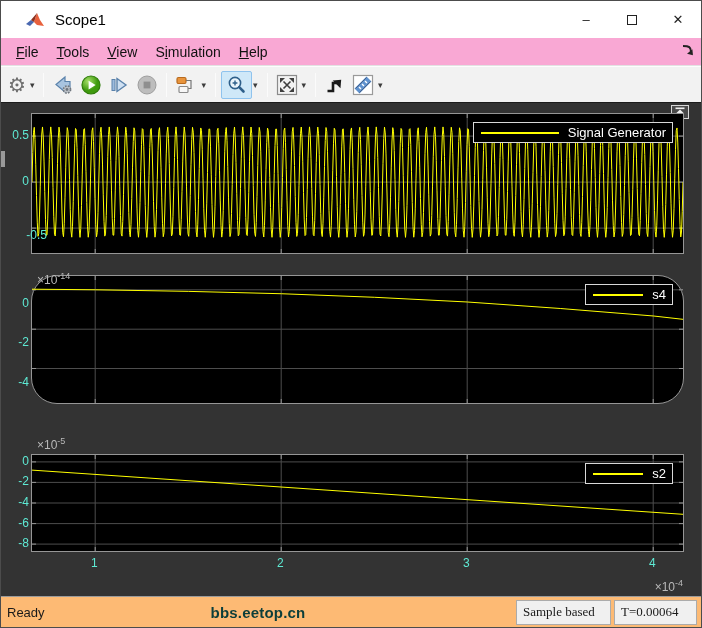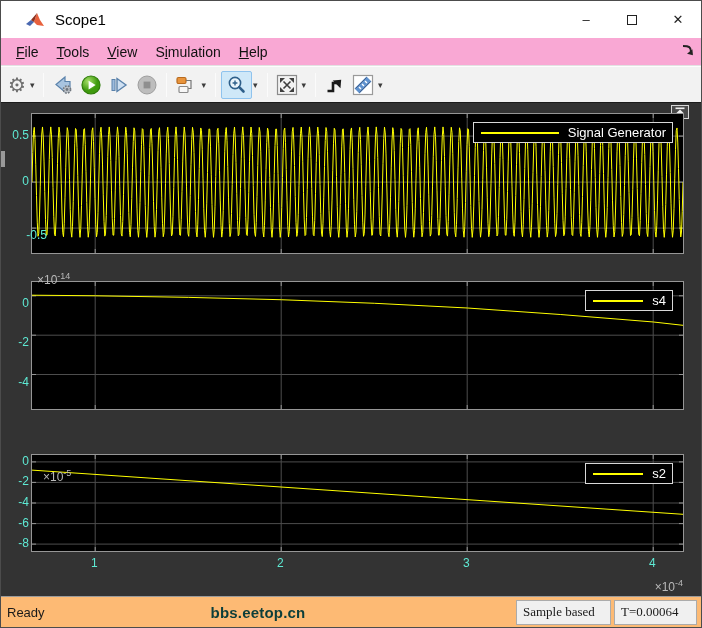--- a/index.html
+++ b/index.html
@@ -214,21 +214,21 @@
           <line x1="0" y1="114.1" x2="4" y2="114.1" stroke="#969696"></line>
           <line x1="647" y1="114.1" x2="651" y2="114.1" stroke="#969696"></line>
           <path d="M0.00,68.12L0.75,38.57L1.50,18.18L2.25,13.31L3.00,25.44L3.75,50.82L4.50,81.58L5.25,108.15L6.00,122.30L6.75,119.63L7.50,100.97L8.25,72.11L9.00,42.02L9.75,20.02L10.50,12.96L11.25,23.02L12.00,47.08L12.75,77.67L13.50,105.29L14.25,121.38L15.00,120.94L15.75,104.10L16.50,76.09L17.25,45.61L18.00,22.11L18.75,12.90L19.50,20.83L20.25,43.44L21.00,73.71L21.75,102.24L22.50,120.19L23.25,121.97L24.00,107.03L24.75,80.02L25.50,49.31L26.25,24.44L27.00,13.13L27.75,18.89L28.50,39.93L29.25,69.72L30.00,99.01L30.75,118.72L31.50,122.71L32.25,109.77L33.00,83.89L33.75,53.12L34.50,27.00L35.25,13.65L36.00,17.21L36.75,36.57L37.50,65.72L38.25,95.62L39.00,116.98L39.75,123.18L40.50,112.28L41.25,87.68L42.00,57.00L42.75,29.78L43.50,14.46L44.25,15.79L45.00,33.37L45.75,61.74L46.50,92.08L47.25,114.99L48.00,123.35L48.75,114.56L49.50,91.36L50.25,60.94L51.00,32.75L51.75,15.54L52.50,14.65L53.25,30.36L54.00,57.79L54.75,88.42L55.50,112.76L56.25,123.23L57.00,116.60L57.75,94.92L58.50,64.92L59.25,35.91L60.00,16.90L60.75,13.79L61.50,27.54L62.25,53.89L63.00,84.65L63.75,110.29L64.50,122.83L65.25,118.39L66.00,98.35L66.75,68.92L67.50,39.24L68.25,18.53L69.00,13.21L69.75,24.94L70.50,50.07L71.25,80.80L72.00,107.60L72.75,122.14L73.50,119.91L74.25,101.61L75.00,72.91L75.75,42.72L76.50,20.42L77.25,12.92L78.00,22.56L78.75,46.34L79.50,76.88L80.25,104.70L81.00,121.16L81.75,121.16L82.50,104.70L83.25,76.88L84.00,46.34L84.75,22.56L85.50,12.92L86.25,20.42L87.00,42.72L87.75,72.91L88.50,101.61L89.25,119.91L90.00,122.14L90.75,107.60L91.50,80.80L92.25,50.07L93.00,24.94L93.75,13.21L94.50,18.53L95.25,39.24L96.00,68.92L96.75,98.35L97.50,118.39L98.25,122.83L99.00,110.29L99.75,84.65L100.50,53.89L101.25,27.54L102.00,13.79L102.75,16.90L103.50,35.91L104.25,64.92L105.00,94.92L105.75,116.60L106.50,123.23L107.25,112.76L108.00,88.42L108.75,57.79L109.50,30.36L110.25,14.65L111.00,15.54L111.75,32.75L112.50,60.94L113.25,91.36L114.00,114.56L114.75,123.35L115.50,114.99L116.25,92.08L117.00,61.74L117.75,33.37L118.50,15.79L119.25,14.46L120.00,29.78L120.75,57.00L121.50,87.68L122.25,112.28L123.00,123.18L123.75,116.98L124.50,95.62L125.25,65.72L126.00,36.57L126.75,17.21L127.50,13.65L128.25,27.00L129.00,53.12L129.75,83.89L130.50,109.77L131.25,122.71L132.00,118.72L132.75,99.01L133.50,69.72L134.25,39.93L135.00,18.89L135.75,13.13L136.50,24.44L137.25,49.31L138.00,80.02L138.75,107.03L139.50,121.97L140.25,120.19L141.00,102.24L141.75,73.71L142.50,43.44L143.25,20.83L144.00,12.90L144.75,22.11L145.50,45.61L146.25,76.09L147.00,104.10L147.75,120.94L148.50,121.38L149.25,105.29L150.00,77.67L150.75,47.08L151.50,23.02L152.25,12.96L153.00,20.02L153.75,42.02L154.50,72.11L155.25,100.97L156.00,119.63L156.75,122.30L157.50,108.15L158.25,81.58L159.00,50.82L159.75,25.44L160.50,13.31L161.25,18.18L162.00,38.57L162.75,68.12L163.50,97.67L164.25,118.05L165.00,122.93L165.75,110.80L166.50,85.41L167.25,54.66L168.00,28.09L168.75,13.94L169.50,16.61L170.25,35.27L171.00,64.12L171.75,94.22L172.50,116.22L173.25,123.28L174.00,113.22L174.75,89.16L175.50,58.57L176.25,30.94L177.00,14.86L177.75,15.30L178.50,32.14L179.25,60.15L180.00,90.63L180.75,114.13L181.50,123.34L182.25,115.41L183.00,92.80L183.75,62.53L184.50,34.00L185.25,16.05L186.00,14.27L186.75,29.21L187.50,56.22L188.25,86.93L189.00,111.80L189.75,123.11L190.50,117.35L191.25,96.31L192.00,66.52L192.75,37.23L193.50,17.52L194.25,13.52L195.00,26.47L195.75,52.35L196.50,83.12L197.25,109.24L198.00,122.59L198.75,119.03L199.50,99.67L200.25,70.52L201.00,40.62L201.75,19.26L202.50,13.06L203.25,23.96L204.00,48.56L204.75,79.24L205.50,106.46L206.25,121.78L207.00,120.45L207.75,102.87L208.50,74.50L209.25,44.16L210.00,21.25L210.75,12.89L211.50,21.67L212.25,44.88L213.00,75.30L213.75,103.49L214.50,120.70L215.25,121.59L216.00,105.88L216.75,78.45L217.50,47.82L218.25,23.48L219.00,13.00L219.75,19.63L220.50,41.32L221.25,71.32L222.00,100.32L222.75,119.34L223.50,122.45L224.25,108.70L225.00,82.35L225.75,51.58L226.50,25.95L227.25,13.41L228.00,17.85L228.75,37.89L229.50,67.32L230.25,96.99L231.00,117.71L231.75,123.03L232.50,111.30L233.25,86.17L234.00,55.44L234.75,28.64L235.50,14.10L236.25,16.33L237.00,34.63L237.75,63.33L238.50,93.51L239.25,115.82L240.00,123.31L240.75,113.68L241.50,89.90L242.25,59.36L243.00,31.54L243.75,15.07L244.50,15.07L245.25,31.54L246.00,59.36L246.75,89.90L247.50,113.68L248.25,123.31L249.00,115.82L249.75,93.51L250.50,63.33L251.25,34.63L252.00,16.33L252.75,14.10L253.50,28.64L254.25,55.44L255.00,86.17L255.75,111.30L256.50,123.03L257.25,117.71L258.00,96.99L258.75,67.32L259.50,37.89L260.25,17.85L261.00,13.41L261.75,25.95L262.50,51.58L263.25,82.35L264.00,108.70L264.75,122.45L265.50,119.34L266.25,100.32L267.00,71.32L267.75,41.32L268.50,19.63L269.25,13.00L270.00,23.48L270.75,47.82L271.50,78.45L272.25,105.88L273.00,121.59L273.75,120.70L274.50,103.49L275.25,75.30L276.00,44.88L276.75,21.67L277.50,12.89L278.25,21.25L279.00,44.16L279.75,74.50L280.50,102.87L281.25,120.45L282.00,121.78L282.75,106.46L283.50,79.24L284.25,48.56L285.00,23.96L285.75,13.06L286.50,19.26L287.25,40.62L288.00,70.52L288.75,99.67L289.50,119.03L290.25,122.59L291.00,109.24L291.75,83.12L292.50,52.35L293.25,26.47L294.00,13.52L294.75,17.52L295.50,37.23L296.25,66.52L297.00,96.31L297.75,117.35L298.50,123.11L299.25,111.80L300.00,86.93L300.75,56.22L301.50,29.21L302.25,14.27L303.00,16.05L303.75,34.00L304.50,62.53L305.25,92.80L306.00,115.41L306.75,123.34L307.50,114.13L308.25,90.63L309.00,60.15L309.75,32.14L310.50,15.30L311.25,14.86L312.00,30.94L312.75,58.57L313.50,89.16L314.25,113.22L315.00,123.28L315.75,116.22L316.50,94.22L317.25,64.12L318.00,35.27L318.75,16.61L319.50,13.94L320.25,28.09L321.00,54.66L321.75,85.41L322.50,110.80L323.25,122.93L324.00,118.05L324.75,97.67L325.50,68.12L326.25,38.57L327.00,18.18L327.75,13.31L328.50,25.44L329.25,50.82L330.00,81.58L330.75,108.15L331.50,122.30L332.25,119.63L333.00,100.97L333.75,72.11L334.50,42.02L335.25,20.02L336.00,12.96L336.75,23.02L337.50,47.08L338.25,77.67L339.00,105.29L339.75,121.38L340.50,120.94L341.25,104.10L342.00,76.09L342.75,45.61L343.50,22.11L344.25,12.90L345.00,20.83L345.75,43.44L346.50,73.71L347.25,102.24L348.00,120.19L348.75,121.97L349.50,107.03L350.25,80.02L351.00,49.31L351.75,24.44L352.50,13.13L353.25,18.89L354.00,39.93L354.75,69.72L355.50,99.01L356.25,118.72L357.00,122.71L357.75,109.77L358.50,83.89L359.25,53.12L360.00,27.00L360.75,13.65L361.50,17.21L362.25,36.57L363.00,65.72L363.75,95.62L364.50,116.98L365.25,123.18L366.00,112.28L366.75,87.68L367.50,57.00L368.25,29.78L369.00,14.46L369.75,15.79L370.50,33.37L371.25,61.74L372.00,92.08L372.75,114.99L373.50,123.35L374.25,114.56L375.00,91.36L375.75,60.94L376.50,32.75L377.25,15.54L378.00,14.65L378.75,30.36L379.50,57.79L380.25,88.42L381.00,112.76L381.75,123.23L382.50,116.60L383.25,94.92L384.00,64.92L384.75,35.91L385.50,16.90L386.25,13.79L387.00,27.54L387.75,53.89L388.50,84.65L389.25,110.29L390.00,122.83L390.75,118.39L391.50,98.35L392.25,68.92L393.00,39.24L393.75,18.53L394.50,13.21L395.25,24.94L396.00,50.07L396.75,80.80L397.50,107.60L398.25,122.14L399.00,119.91L399.75,101.61L400.50,72.91L401.25,42.72L402.00,20.42L402.75,12.92L403.50,22.56L404.25,46.34L405.00,76.88L405.75,104.70L406.50,121.16L407.25,121.16L408.00,104.70L408.75,76.88L409.50,46.34L410.25,22.56L411.00,12.92L411.75,20.42L412.50,42.72L413.25,72.91L414.00,101.61L414.75,119.91L415.50,122.14L416.25,107.60L417.00,80.80L417.75,50.07L418.50,24.94L419.25,13.21L420.00,18.53L420.75,39.24L421.50,68.92L422.25,98.35L423.00,118.39L423.75,122.83L424.50,110.29L425.25,84.65L426.00,53.89L426.75,27.54L427.50,13.79L428.25,16.90L429.00,35.91L429.75,64.92L430.50,94.92L431.25,116.60L432.00,123.23L432.75,112.76L433.50,88.42L434.25,57.79L435.00,30.36L435.75,14.65L436.50,15.54L437.25,32.75L438.00,60.94L438.75,91.36L439.50,114.56L440.25,123.35L441.00,114.99L441.75,92.08L442.50,61.74L443.25,33.37L444.00,15.79L444.75,14.46L445.50,29.78L446.25,57.00L447.00,87.68L447.75,112.28L448.50,123.18L449.25,116.98L450.00,95.62L450.75,65.72L451.50,36.57L452.25,17.21L453.00,13.65L453.75,27.00L454.50,53.12L455.25,83.89L456.00,109.77L456.75,122.71L457.50,118.72L458.25,99.01L459.00,69.72L459.75,39.93L460.50,18.89L461.25,13.13L462.00,24.44L462.75,49.31L463.50,80.02L464.25,107.03L465.00,121.97L465.75,120.19L466.50,102.24L467.25,73.71L468.00,43.44L468.75,20.83L469.50,12.90L470.25,22.11L471.00,45.61L471.75,76.09L472.50,104.10L473.25,120.94L474.00,121.38L474.75,105.29L475.50,77.67L476.25,47.08L477.00,23.02L477.75,12.96L478.50,20.02L479.25,42.02L480.00,72.11L480.75,100.97L481.50,119.63L482.25,122.30L483.00,108.15L483.75,81.58L484.50,50.82L485.25,25.44L486.00,13.31L486.75,18.18L487.50,38.57L488.25,68.12L489.00,97.67L489.75,118.05L490.50,122.93L491.25,110.80L492.00,85.41L492.75,54.66L493.50,28.09L494.25,13.94L495.00,16.61L495.75,35.27L496.50,64.12L497.25,94.22L498.00,116.22L498.75,123.28L499.50,113.22L500.25,89.16L501.00,58.57L501.75,30.94L502.50,14.86L503.25,15.30L504.00,32.14L504.75,60.15L505.50,90.63L506.25,114.13L507.00,123.34L507.75,115.41L508.50,92.80L509.25,62.53L510.00,34.00L510.75,16.05L511.50,14.27L512.25,29.21L513.00,56.22L513.75,86.93L514.50,111.80L515.25,123.11L516.00,117.35L516.75,96.31L517.50,66.52L518.25,37.23L519.00,17.52L519.75,13.52L520.50,26.47L521.25,52.35L522.00,83.12L522.75,109.24L523.50,122.59L524.25,119.03L525.00,99.67L525.75,70.52L526.50,40.62L527.25,19.26L528.00,13.06L528.75,23.96L529.50,48.56L530.25,79.24L531.00,106.46L531.75,121.78L532.50,120.45L533.25,102.87L534.00,74.50L534.75,44.16L535.50,21.25L536.25,12.89L537.00,21.67L537.75,44.88L538.50,75.30L539.25,103.49L540.00,120.70L540.75,121.59L541.50,105.88L542.25,78.45L543.00,47.82L543.75,23.48L544.50,13.00L545.25,19.63L546.00,41.32L546.75,71.32L547.50,100.32L548.25,119.34L549.00,122.45L549.75,108.70L550.50,82.35L551.25,51.58L552.00,25.95L552.75,13.41L553.50,17.85L554.25,37.89L555.00,67.32L555.75,96.99L556.50,117.71L557.25,123.03L558.00,111.30L558.75,86.17L559.50,55.44L560.25,28.64L561.00,14.10L561.75,16.33L562.50,34.63L563.25,63.33L564.00,93.51L564.75,115.82L565.50,123.31L566.25,113.68L567.00,89.90L567.75,59.36L568.50,31.54L569.25,15.07L570.00,15.07L570.75,31.54L571.50,59.36L572.25,89.90L573.00,113.68L573.75,123.31L574.50,115.82L575.25,93.51L576.00,63.33L576.75,34.63L577.50,16.33L578.25,14.10L579.00,28.64L579.75,55.44L580.50,86.17L581.25,111.30L582.00,123.03L582.75,117.71L583.50,96.99L584.25,67.32L585.00,37.89L585.75,17.85L586.50,13.41L587.25,25.95L588.00,51.58L588.75,82.35L589.50,108.70L590.25,122.45L591.00,119.34L591.75,100.32L592.50,71.32L593.25,41.32L594.00,19.63L594.75,13.00L595.50,23.48L596.25,47.82L597.00,78.45L597.75,105.88L598.50,121.59L599.25,120.70L600.00,103.49L600.75,75.30L601.50,44.88L602.25,21.67L603.00,12.89L603.75,21.25L604.50,44.16L605.25,74.50L606.00,102.87L606.75,120.45L607.50,121.78L608.25,106.46L609.00,79.24L609.75,48.56L610.50,23.96L611.25,13.06L612.00,19.26L612.75,40.62L613.50,70.52L614.25,99.67L615.00,119.03L615.75,122.59L616.50,109.24L617.25,83.12L618.00,52.35L618.75,26.47L619.50,13.52L620.25,17.52L621.00,37.23L621.75,66.52L622.50,96.31L623.25,117.35L624.00,123.11L624.75,111.80L625.50,86.93L626.25,56.22L627.00,29.21L627.75,14.27L628.50,16.05L629.25,34.00L630.00,62.53L630.75,92.80L631.50,115.41L632.25,123.34L633.00,114.13L633.75,90.63L634.50,60.15L635.25,32.14L636.00,15.30L636.75,14.86L637.50,30.94L638.25,58.57L639.00,89.16L639.75,113.22L640.50,123.28L641.25,116.22L642.00,94.22L642.75,64.12L643.50,35.27L644.25,16.61L645.00,13.94L645.75,28.09L646.50,54.66L647.25,85.41L648.00,110.80L648.75,122.93L649.50,118.05L650.25,97.67L651.00,68.12" fill="none" stroke="#ffff00" stroke-width="1"></path>
         </svg>
       <div class="legend">
         <span class="sample" style="width:78px"></span>
         <span class="lbl">Signal Generator</span>
       </div>
     </div>
 
-    <div class="plot" id="plot1" style="left:30px; top:178px; width:653px; height:129px;">
+    <div class="plot" id="plot1" style="left:30px; top:172px; width:653px; height:129px;border-radius:26px;">
         <svg width="651" height="127">
           <line x1="63.2" y1="0" x2="63.2" y2="127" stroke="#4d4d4d" stroke-width="1"></line>
           <line x1="249.2" y1="0" x2="249.2" y2="127" stroke="#4d4d4d" stroke-width="1"></line>
           <line x1="435.2" y1="0" x2="435.2" y2="127" stroke="#4d4d4d" stroke-width="1"></line>
           <line x1="621.2" y1="0" x2="621.2" y2="127" stroke="#4d4d4d" stroke-width="1"></line>
           <line x1="0" y1="13.8" x2="651" y2="13.8" stroke="#4d4d4d" stroke-width="1"></line>
           <line x1="0" y1="53.2" x2="651" y2="53.2" stroke="#4d4d4d" stroke-width="1"></line>
           <line x1="0" y1="92.5" x2="651" y2="92.5" stroke="#4d4d4d" stroke-width="1"></line>
           <line x1="63.2" y1="0" x2="63.2" y2="4" stroke="#969696"></line>
           <line x1="63.2" y1="123" x2="63.2" y2="127" stroke="#969696"></line>
@@ -283,21 +283,21 @@
           <line x1="647" y1="89.1" x2="651" y2="89.1" stroke="#969696"></line>
           <path d="M0.00,15.11L651.00,59.31" fill="none" stroke="#ffff00" stroke-width="1"></path>
         </svg>
       <div class="legend">
         <span class="sample" style="width:50px"></span>
         <span class="lbl">s2</span>
       </div>
     </div>
 
     <div class="mult" style="left:36px; top:168px;"><span>×10</span><sup>-14</sup></div>
-    <div class="mult" style="left:42px; top:333px;margin-top:32px;"><span>×10</span><sup>-5</sup></div>
+    <div class="mult" style="left:36px; top:333px;"><span>×10</span><sup>-5</sup></div>
     <div class="mult" style="right:18px; top:475px;"><span>×10</span><sup>-4</sup></div>
   <span class="tick-label ylab" style="left: 2px; top: 25.0927px;">0.5</span>
       <span class="tick-label ylab" style="left: 2px; top: 71.1192px;">0</span>
       <span class="tick-label ylab" style="left: 20px; top: 117.146px; margin-top: 8px;">-0.5</span>
       <span class="tick-label ylab" style="left: 2px; top: 192.783px;">0</span>
       <span class="tick-label ylab" style="left: 2px; top: 232.163px;">-2</span>
       <span class="tick-label ylab" style="left: 2px; top: 271.543px;">-4</span>
       <span class="tick-label ylab" style="left: 2px; top: 350.887px;">0</span>
       <span class="tick-label ylab" style="left: 2px; top: 371.443px;">-2</span>
       <span class="tick-label ylab" style="left: 2px; top: 392px;">-4</span>

